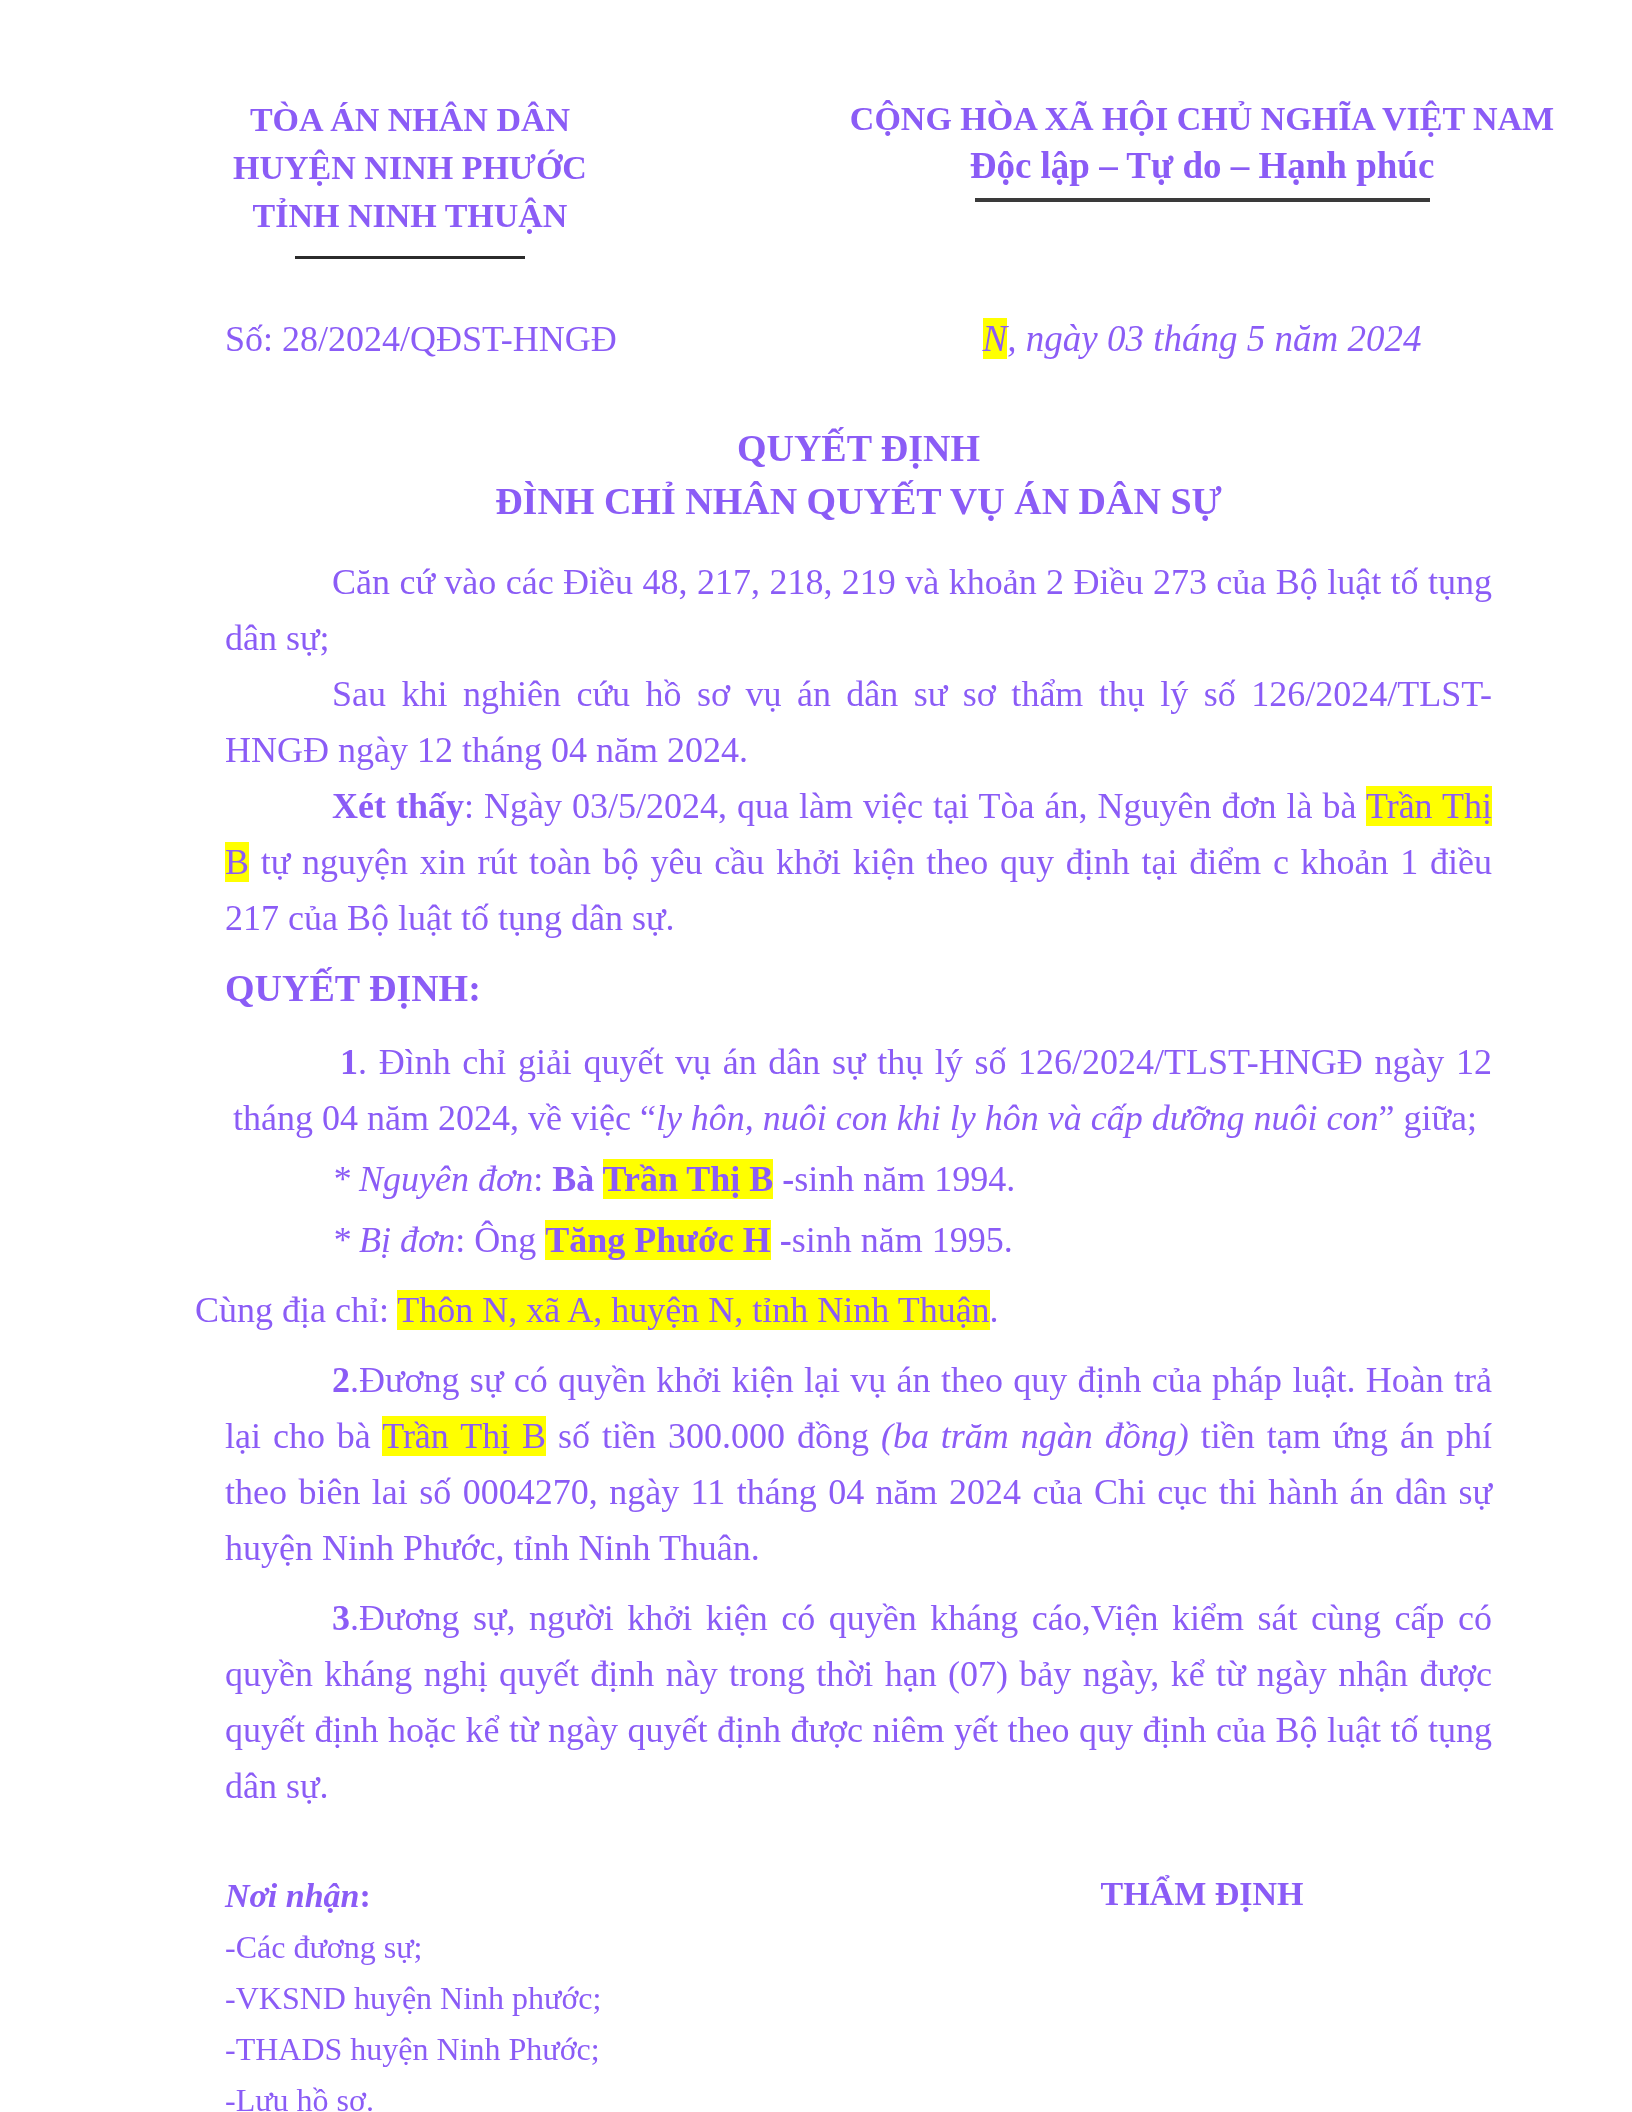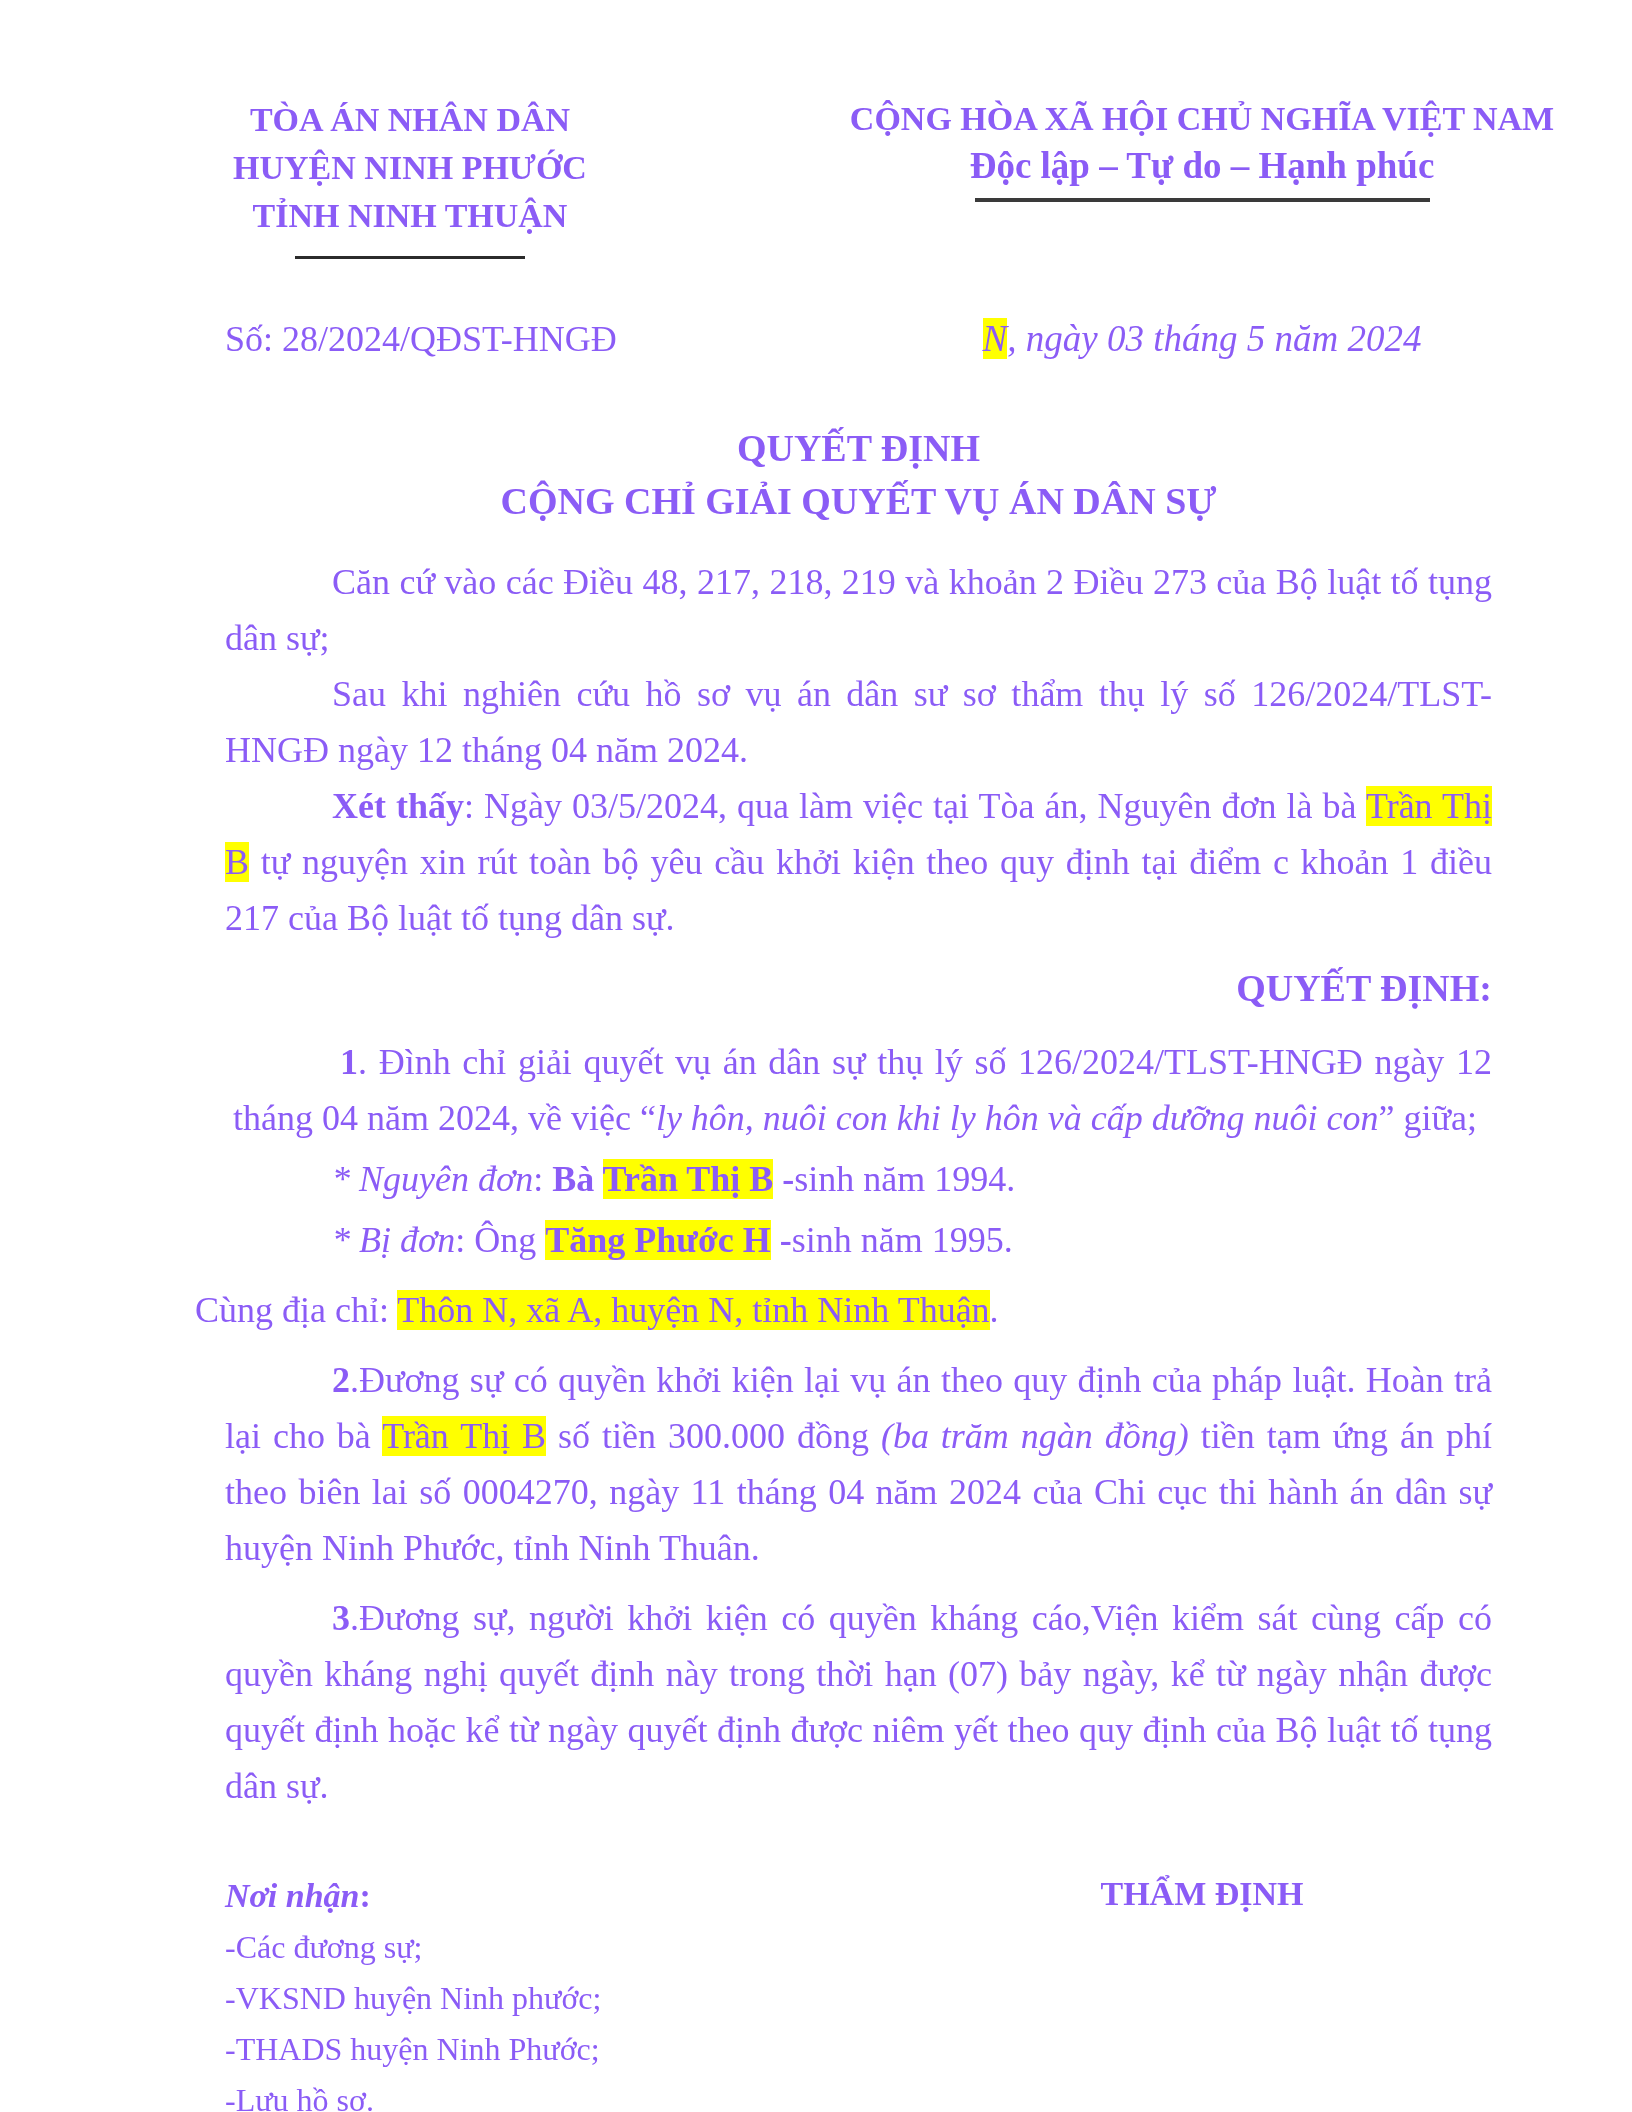--- a/index.html
+++ b/index.html
@@ -26,21 +26,21 @@
   .doc-no{font-size:36px;}
   .date-wrap{width:730px;margin-right:-75px;text-align:center;font-size:37px;font-style:italic;}
   .hl{background:#ffff00;}
   
   .title{margin-top:62px;text-align:center;font-weight:bold;font-size:38px;line-height:53px;}
   
   .para{font-size:36px;line-height:56px;text-align:justify;text-indent:107px;margin:0;}
   .p-first{margin-top:26px;}
   b,.b{font-weight:bold;}
   .it{font-style:italic;}
-  .heading2{margin-top:12px;text-align:right;font-weight:bold;font-size:38px;line-height:60px;}
+  .heading2{margin-top:12px;text-align:left;font-weight:bold;font-size:38px;line-height:60px;}
   .art1{margin-top:16px;margin-left:8px;}
   .party{font-size:36px;line-height:56px;text-indent:107px;margin-top:5px;}
   .addr{font-size:36px;line-height:56px;margin-left:-30px;margin-top:14px;}
   .art{margin-top:14px;}
   
   .foot{display:flex;justify-content:space-between;margin-top:56px;}
   .foot-left{width:560px;}
   .recip-label{font-size:34px;font-weight:bold;font-style:italic;line-height:52px;}
   .recip-label .colon{font-style:normal;}
   .recip-item{font-size:32px;line-height:51px;}
@@ -67,21 +67,21 @@
     </div>
   </div>
 
   <div class="numrow">
     <div class="doc-no">Số: 28/2024/QĐST-HNGĐ</div>
     <div class="date-wrap"><span class="hl">N</span><span>, ngày 03 tháng 5 năm 2024</span></div>
   </div>
 
   <div class="title">
     <div>QUYẾT ĐỊNH</div>
-    <div>CỘNG CHỈ GIẢI QUYẾT VỤ ÁN DÂN SỰ</div>
+    <div>ĐÌNH CHỈ NHÂN QUYẾT VỤ ÁN DÂN SỰ</div>
   </div>
 
   <p class="para p-first">Căn cứ vào các Điều 48, 217, 218, 219 và khoản 2 Điều 273 của Bộ luật tố tụng dân sự;</p>
   <p class="para">Sau khi nghiên cứu hồ sơ vụ án dân sư sơ thẩm thụ lý số 126/2024/TLST-HNGĐ ngày 12 tháng 04 năm 2024.</p>
   <p class="para"><b>Xét thấy</b><span>: Ngày 03/5/2024, qua làm việc tại Tòa án, Nguyên đơn là bà </span><span class="hl">Trần Thị B</span><span> tự nguyện xin rút toàn bộ yêu cầu khởi kiện theo quy định tại điểm c khoản 1 điều 217 của Bộ luật tố tụng dân sự.</span></p>
 
   <div class="heading2">QUYẾT ĐỊNH:</div>
 
   <p class="para art1"><b>1</b><span>. Đình chỉ giải quyết vụ án dân sự thụ lý số 126/2024/TLST-HNGĐ ngày 12 tháng 04 năm 2024, về việc “</span><span class="it">ly hôn, nuôi con khi ly hôn và cấp dưỡng nuôi con</span><span>” giữa;</span></p>
 

